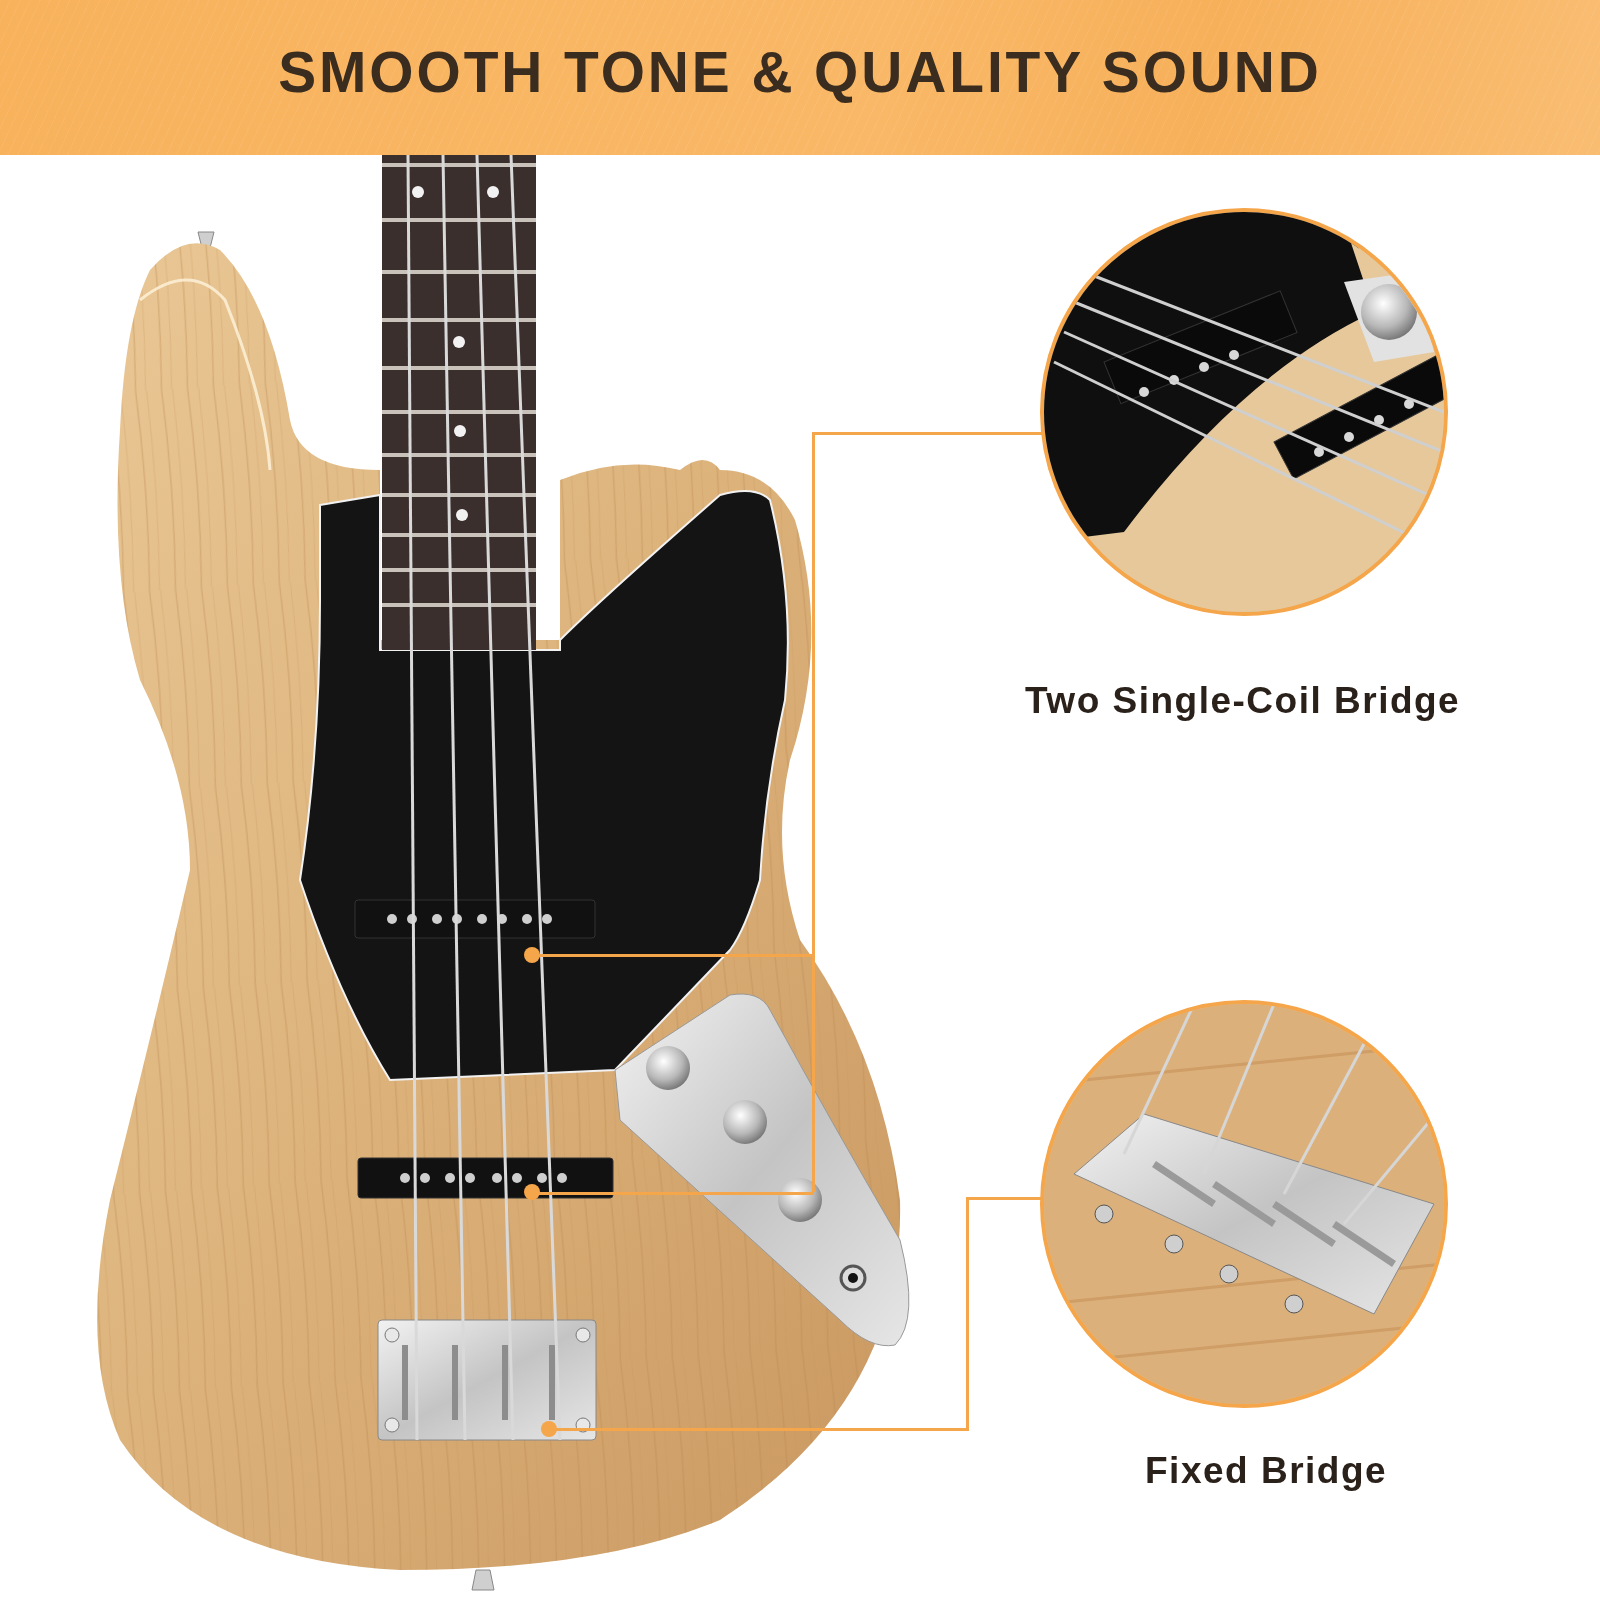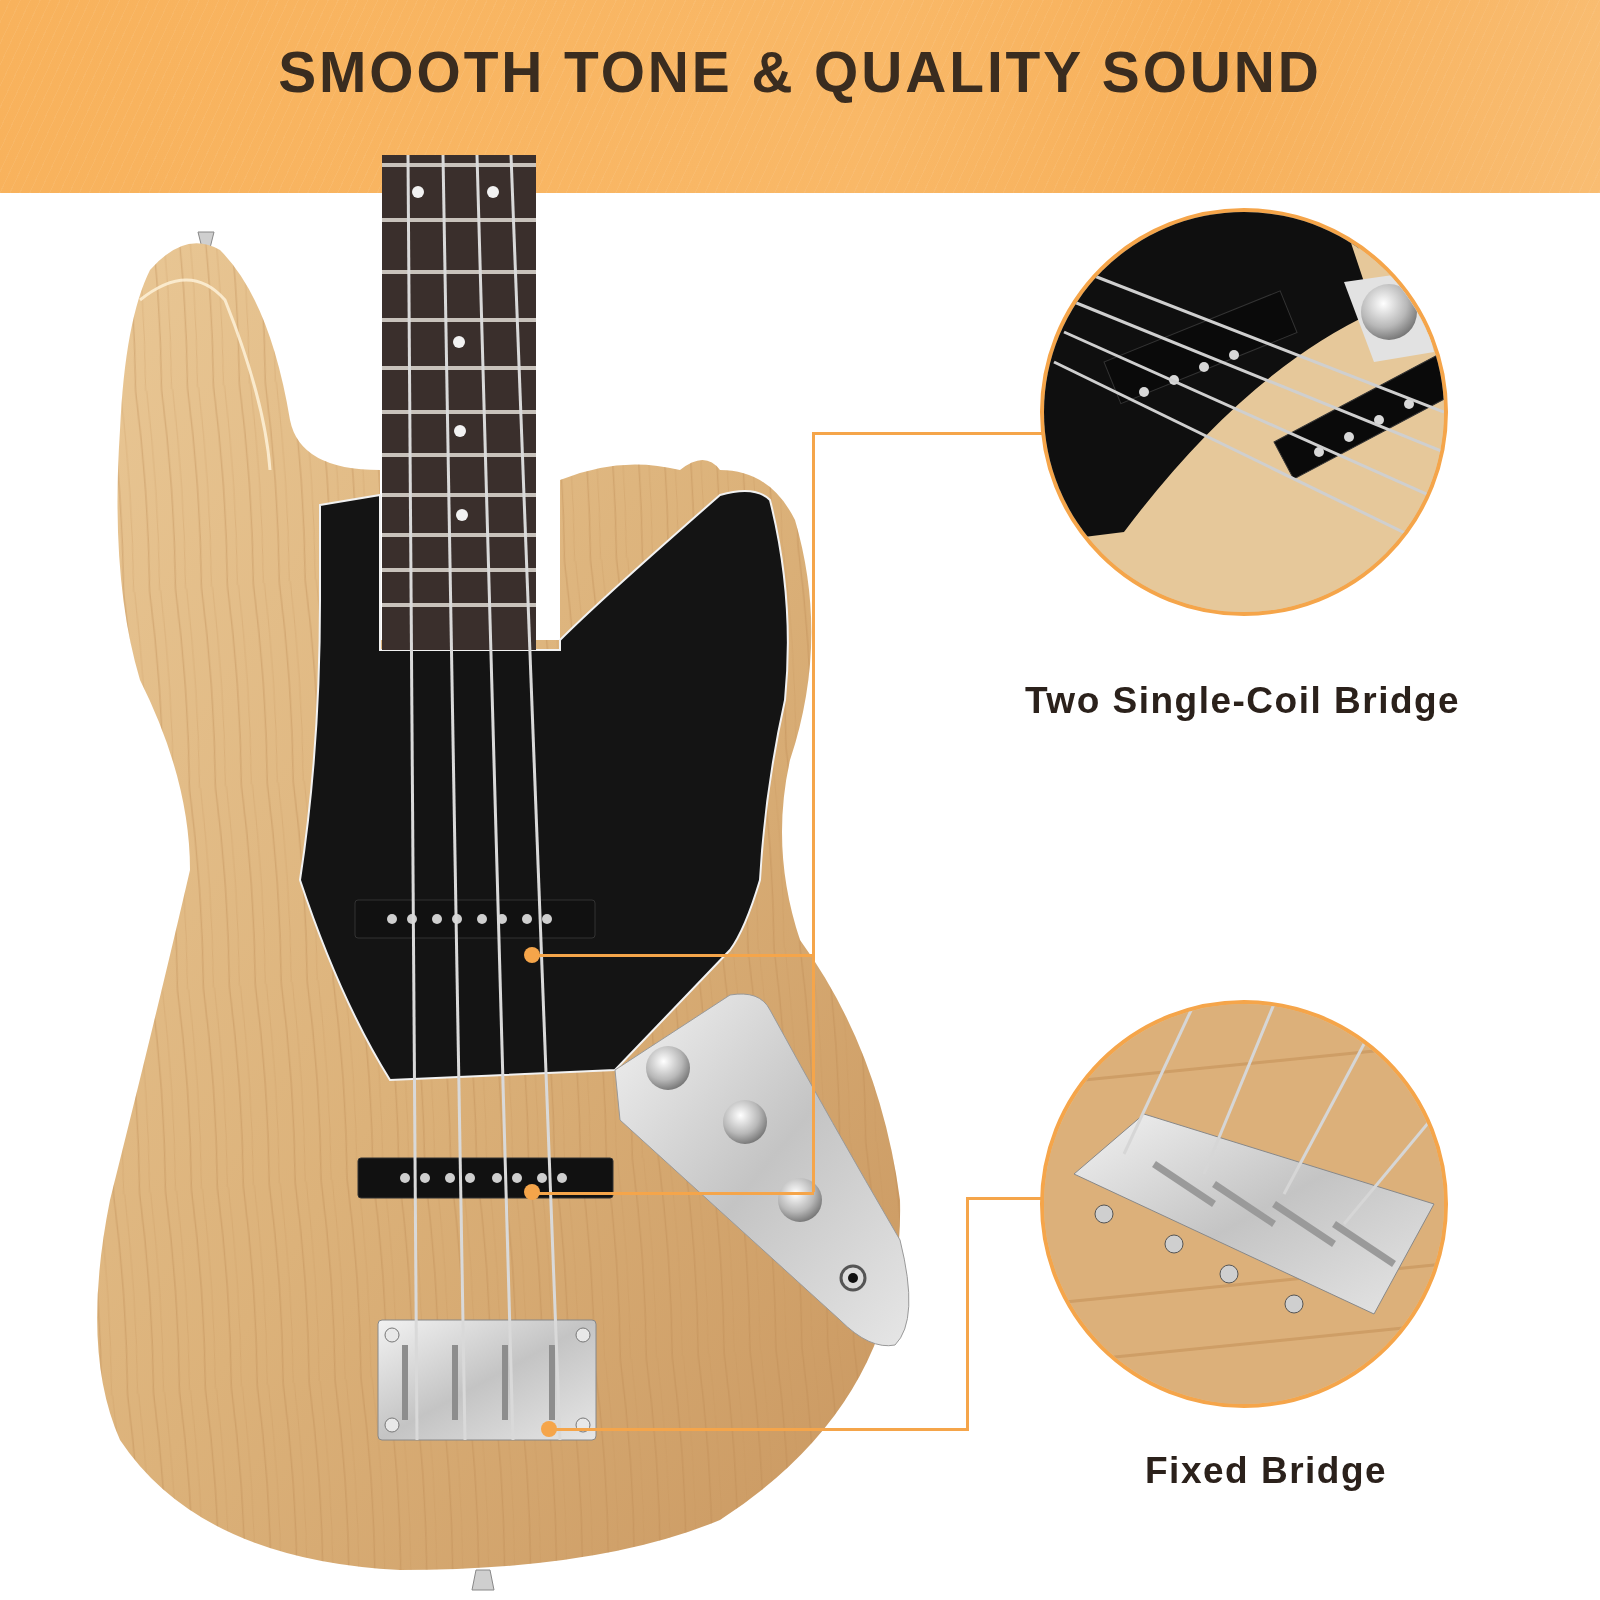--- a/index.html
+++ b/index.html
@@ -1,17 +1,17 @@
 <!DOCTYPE html>
 <html><head>
 <meta charset="utf-8">
 <style>
   html, body { margin:0; padding:0; }
   body { width:1600px; height:1600px; position:relative; overflow:hidden; background:#ffffff; font-family:"Liberation Sans", sans-serif; }
-  .banner { position:absolute; left:0; top:0; width:1600px; height:193px;
+  .banner { position:absolute; left:0; top:0; width:1600px; height:155px;
     background: linear-gradient(100deg, #f8b25c 0%, #f9b867 55%, #f7b05a 75%, #f9bd72 100%); overflow:hidden; }
   .banner .wave { position:absolute; inset:0; opacity:.35;
     background: repeating-linear-gradient(115deg, rgba(255,255,255,.18) 0 1px, transparent 1px 9px); }
   .banner-title { position:absolute; left:0; right:0; top:38px; text-align:center; font-weight:bold;
     font-size:58px; letter-spacing:3px; color:#3a2c1f; transform:scaleX(0.98); }
   .callout-label { position:absolute; font-size:37px; color:#2b211b; letter-spacing:1.5px; font-weight:bold; }
   .zoom-circle { position:absolute; border-radius:50%; border:4px solid #f5a54a; overflow:hidden; background:#e3bf8f; }
   .line { position:absolute; background:#f5a54a; }
   .dot { position:absolute; width:16px; height:16px; border-radius:50%; background:#f5a54a; }
 </style>

